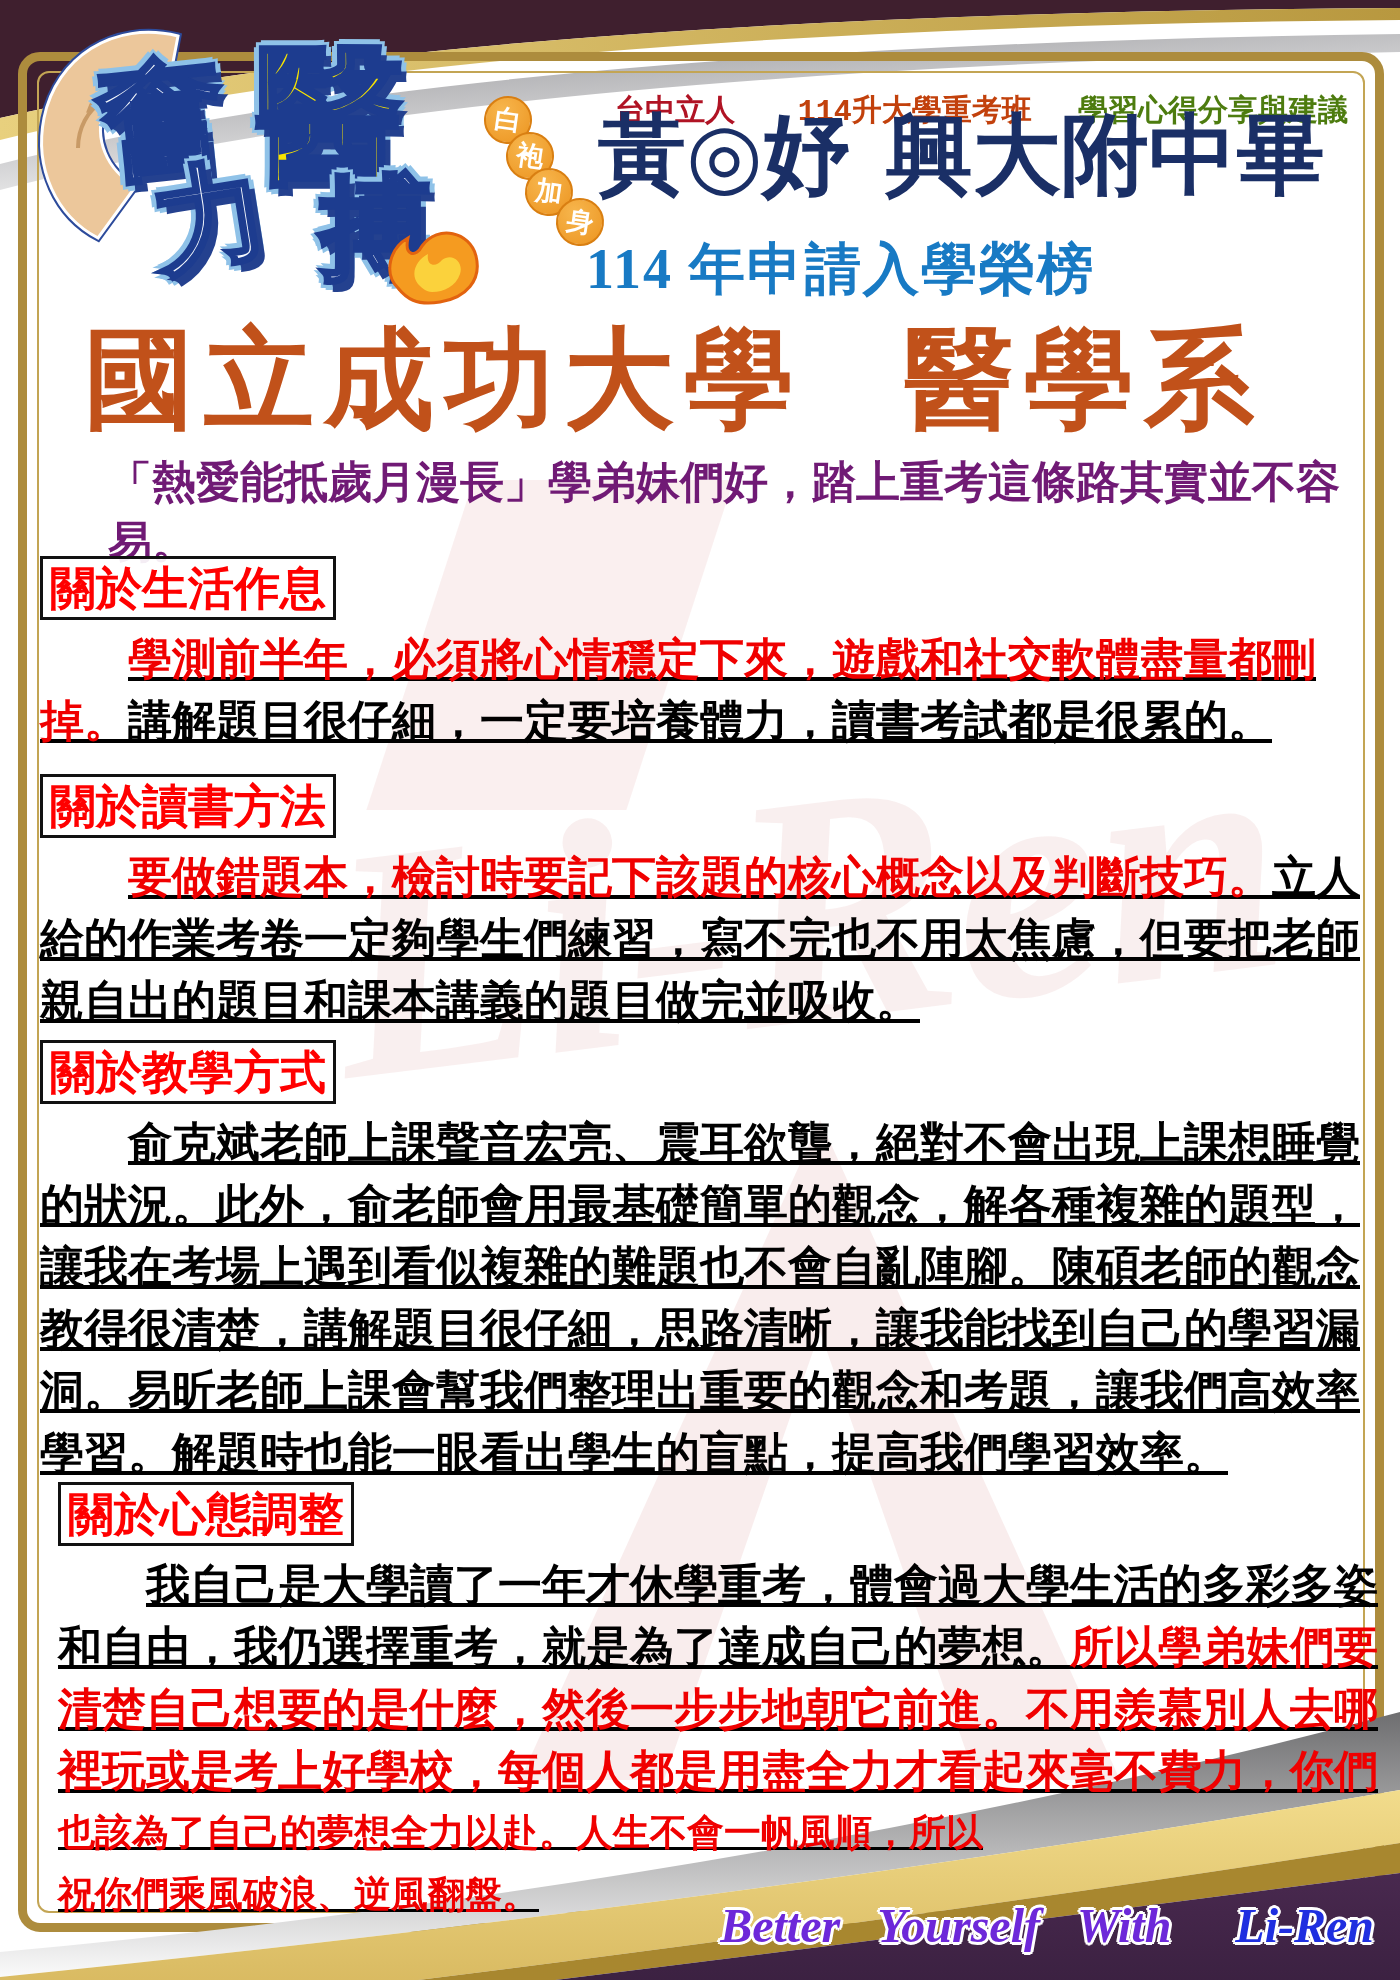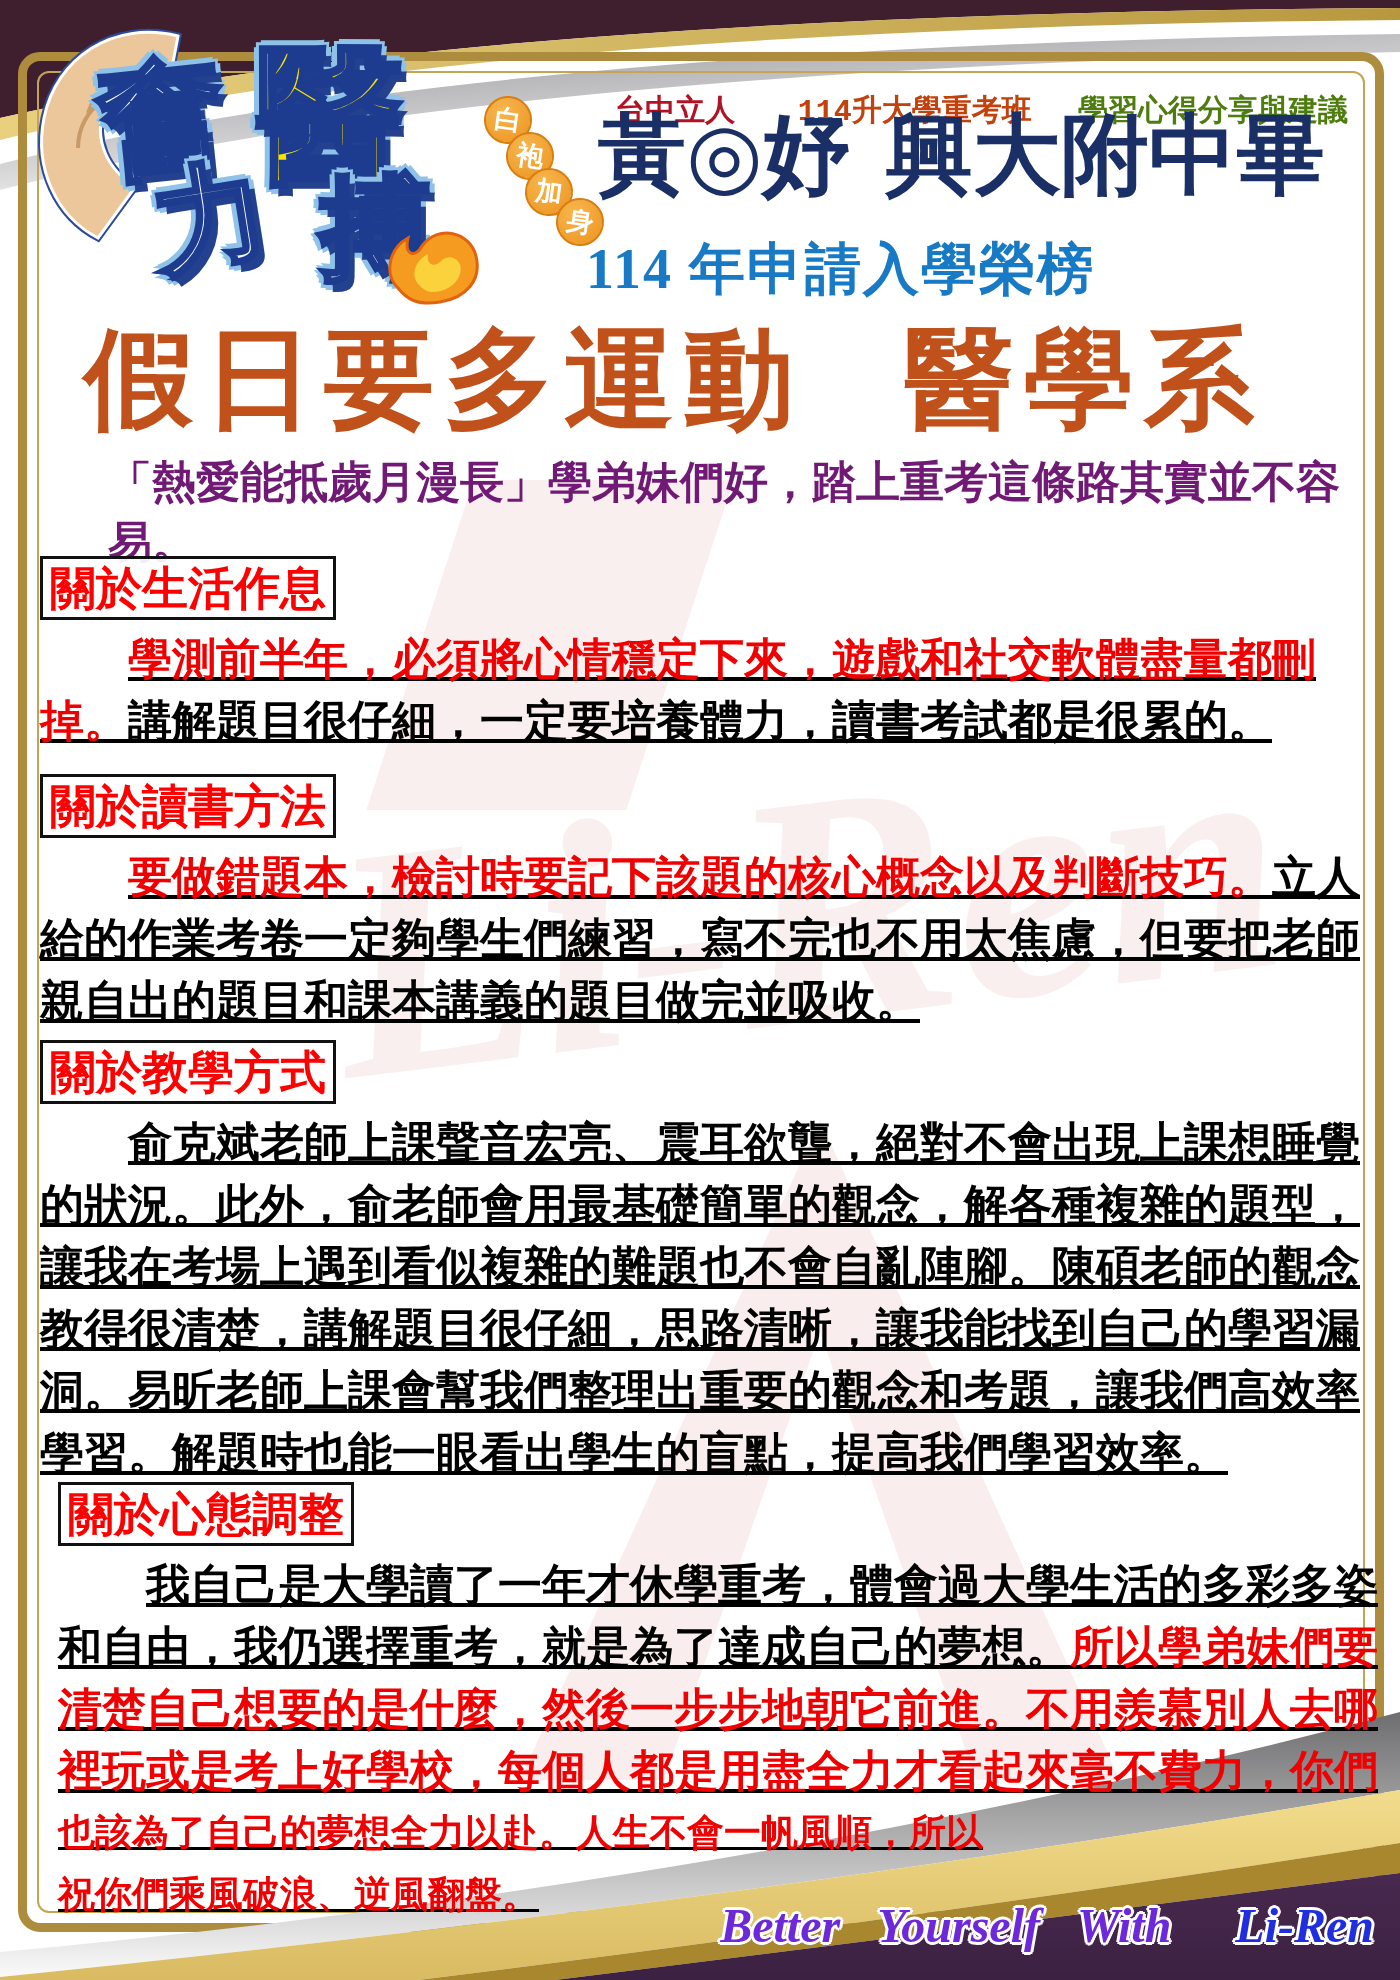--- a/index.html
+++ b/index.html
@@ -162,21 +162,21 @@
 </div>
 
 <div id="student-line" class="abs">
   <span>黃◎妤</span>
   <span>興大附中畢</span>
 </div>
 
 <div id="honor-line" class="abs">114 年申請入學榮榜</div>
 
 <div id="main-title" class="abs">
-  <span>假日要多運動</span>
+  <span>國立成功大學</span>
   <span>醫學系</span>
 </div>
 
 <div id="intro" class="abs">「熱愛能抵歲月漫長」學弟妹們好，踏上重考這條路其實並不容易。</div>
 
 <div id="section-0" class="section">
   <div class="sec-heading">關於生活作息</div>
   <p class="sec-body"><span class="seg-red">學測前半年，必須將心情穩定下來，遊戲和社交軟體盡量都刪掉。</span><span class="seg-black">講解題目很仔細，一定要培養體力，讀書考試都是很累的。</span></p>
 </div>
 

